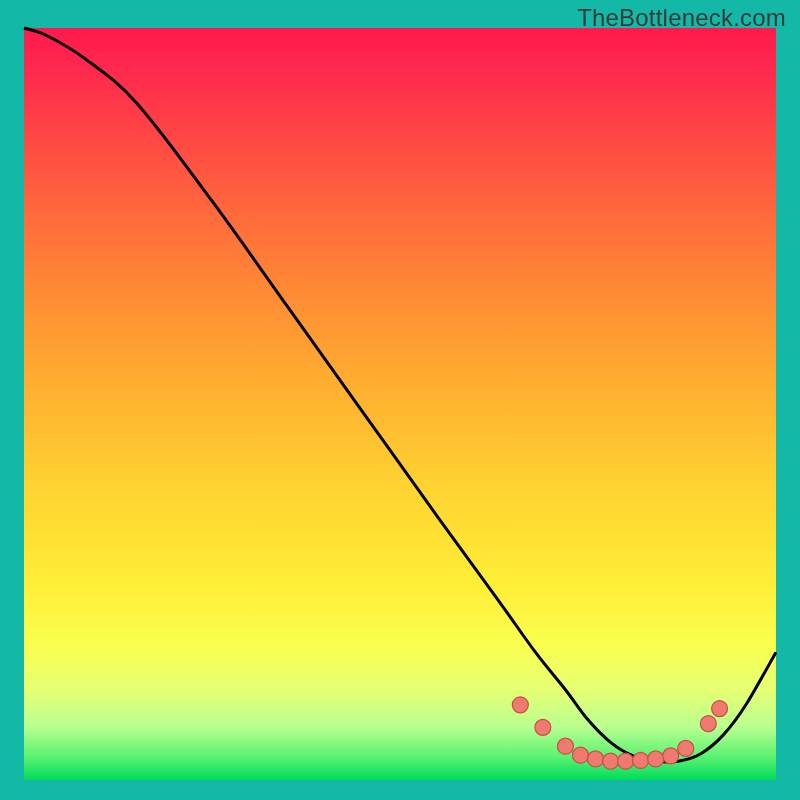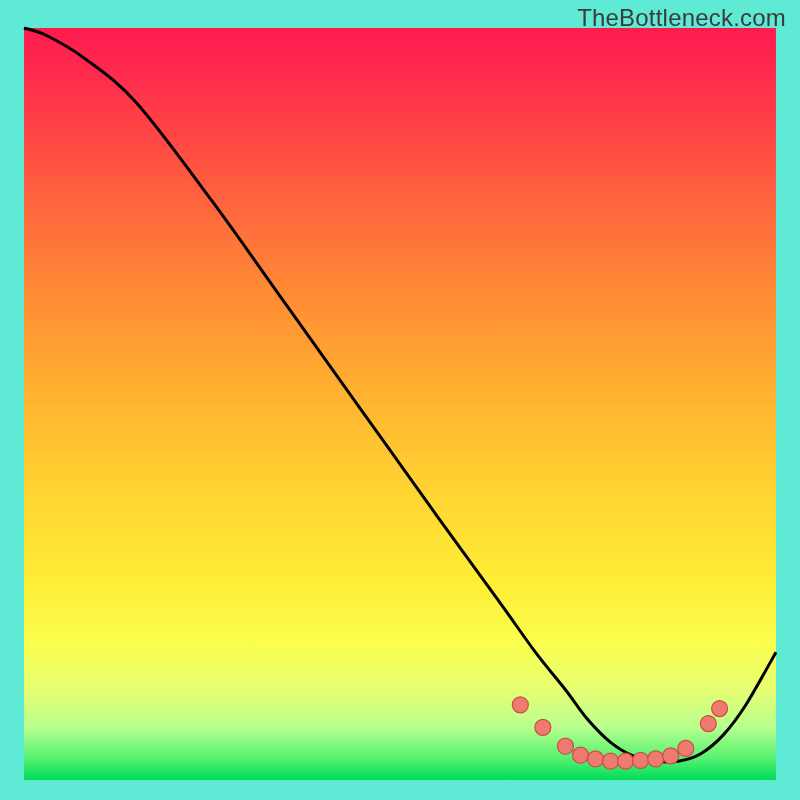--- a/index.html
+++ b/index.html
@@ -8,21 +8,21 @@
     width: 800px;
     height: 800px;
     overflow: hidden;
     font-family: Arial, Helvetica, sans-serif;
     background: #000;
   }
   .frame {
     position: relative;
     width: 800px;
     height: 800px;
-    background: #5eead4;
+    background: #14b8a6;
   }
   .plot-area {
     position: absolute;
     box-sizing: border-box;
     background: linear-gradient(to bottom,
       #ff1a4d 0%,
       #ff2a4d 6%,
       #ff4545 14%,
       #ff6a3c 25%,
       #ff8a35 35%,

